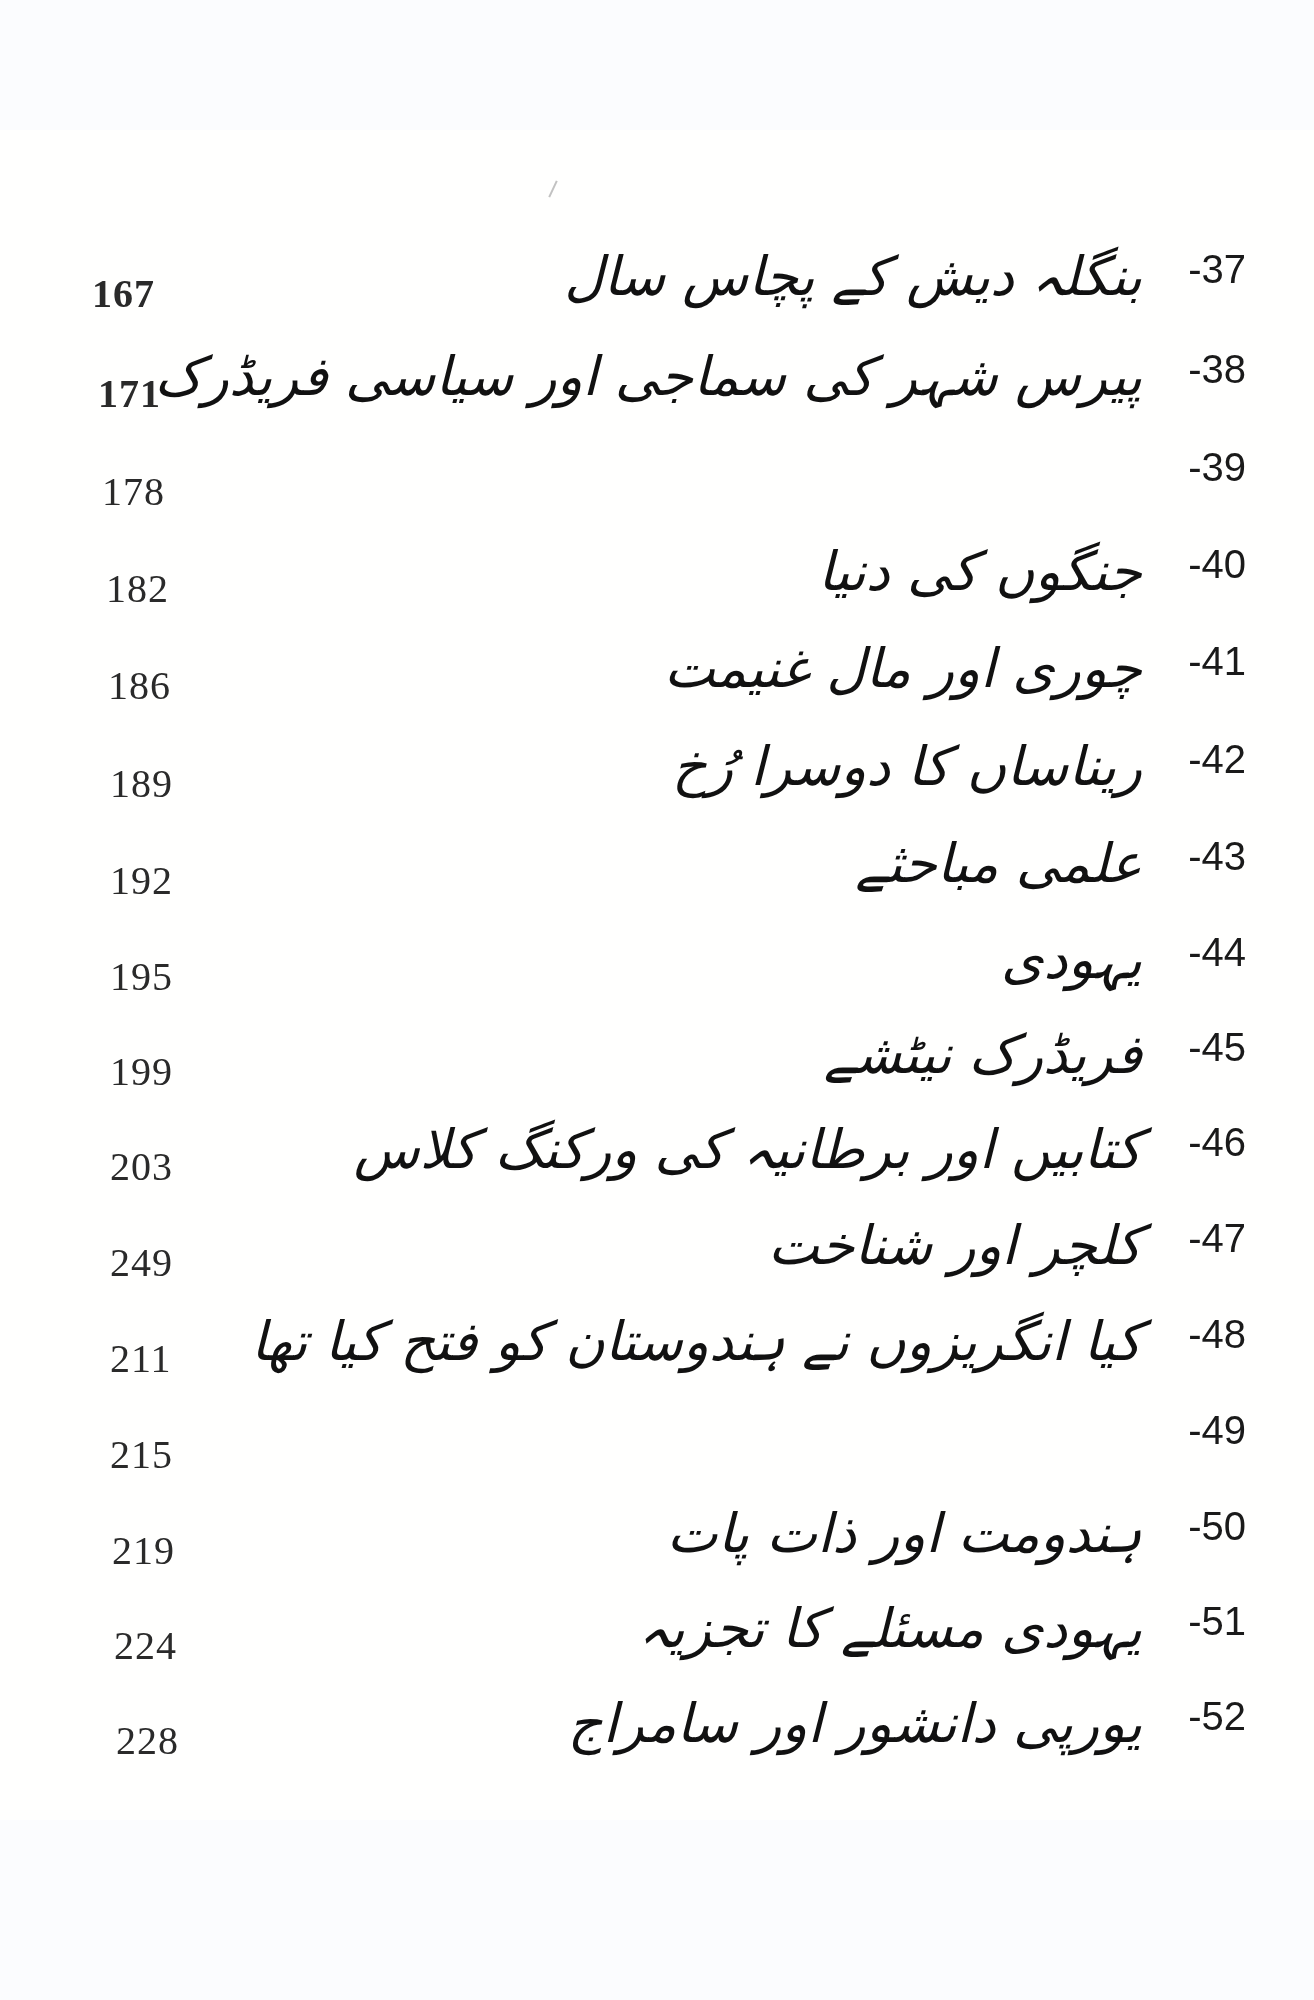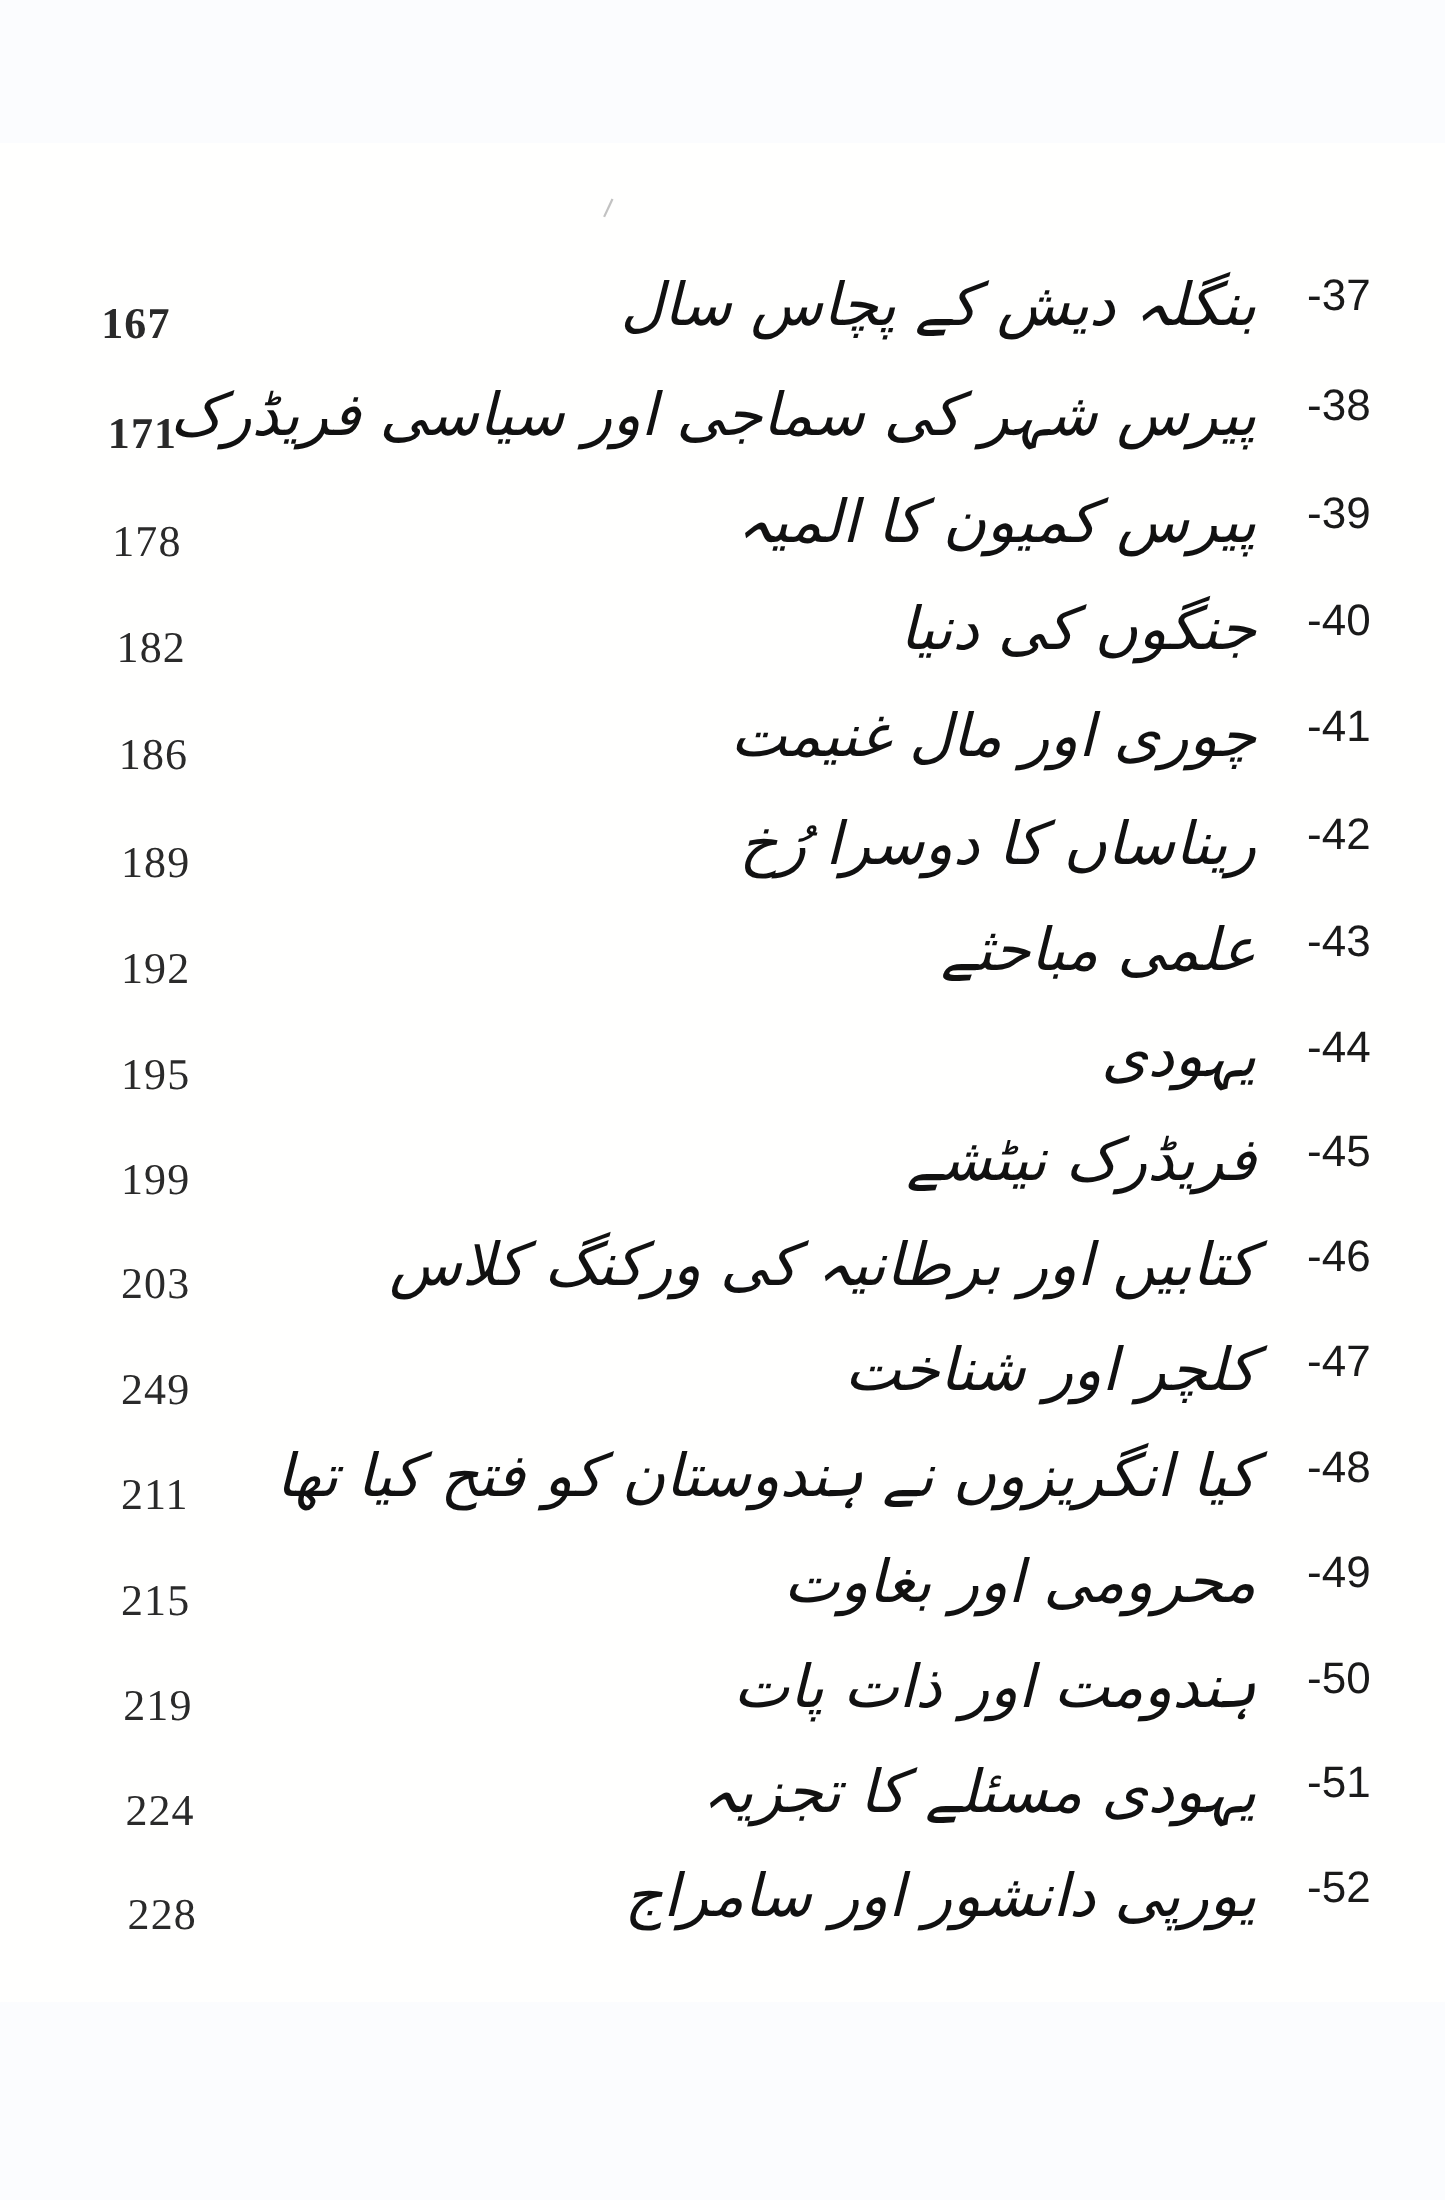--- a/index.html
+++ b/index.html
@@ -106,21 +106,20 @@
   </div>
 
   <div class="toc-row" style="top:345px">
     <span class="page-num" style="left:98px;top:25px;font-weight:bold">171</span>
     <span class="entry-title" style="top:0px">پیرس شہر کی سماجی اور سیاسی فریڈرک</span>
     <span class="entry-num" style="top:2px">-38</span>
   </div>
 
   <div class="toc-row" style="top:443px">
     <span class="page-num" style="left:102px;top:25px">178</span>
-    <span class="entry-title" style="top:0px">پیرس کمیون کا المیہ</span>
     <span class="entry-num" style="top:2px">-39</span>
   </div>
 
   <div class="toc-row" style="top:540px">
     <span class="page-num" style="left:106px;top:25px">182</span>
     <span class="entry-title" style="top:0px">جنگوں کی دنیا</span>
     <span class="entry-num" style="top:2px">-40</span>
   </div>
 
   <div class="toc-row" style="top:637px">
@@ -166,21 +165,20 @@
   </div>
 
   <div class="toc-row" style="top:1310px">
     <span class="page-num" style="left:110px;top:25px">211</span>
     <span class="entry-title" style="top:0px">کیا انگریزوں نے ہندوستان کو فتح کیا تھا</span>
     <span class="entry-num" style="top:2px">-48</span>
   </div>
 
   <div class="toc-row" style="top:1406px">
     <span class="page-num" style="left:110px;top:25px">215</span>
-    <span class="entry-title" style="top:0px">محرومی اور بغاوت</span>
     <span class="entry-num" style="top:2px">-49</span>
   </div>
 
   <div class="toc-row" style="top:1502px">
     <span class="page-num" style="left:112px;top:25px">219</span>
     <span class="entry-title" style="top:0px">ہندومت اور ذات پات</span>
     <span class="entry-num" style="top:2px">-50</span>
   </div>
 
   <div class="toc-row" style="top:1597px">

